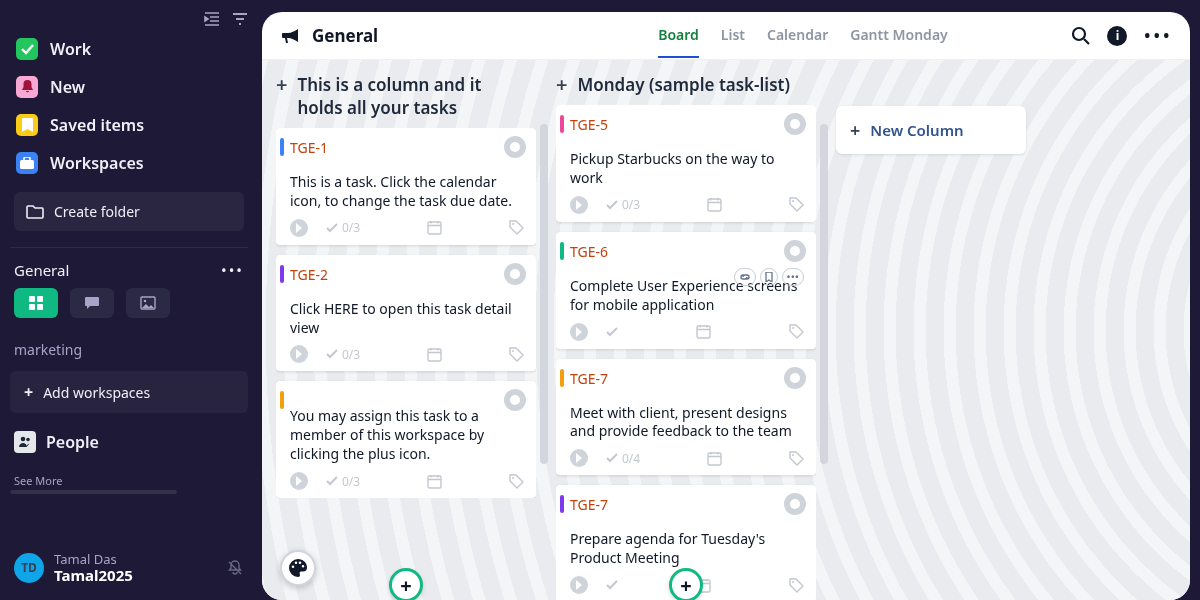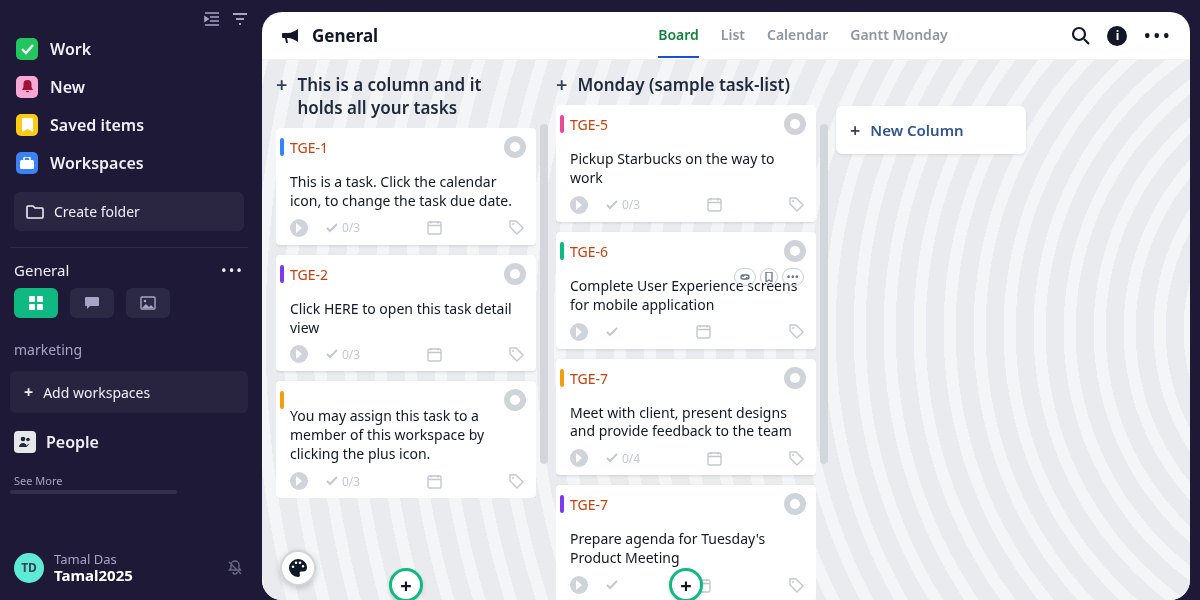--- a/index.html
+++ b/index.html
@@ -28,21 +28,21 @@
   .section-label{display:flex;justify-content:space-between;align-items:center;color:var(--txt-light);font-size:15px;padding:6px 4px;}
   .view-toggles{display:flex;gap:12px;padding:2px 4px;}
   .view-tgl{width:44px;height:30px;border-radius:6px;background:rgba(255,255,255,.07);display:flex;align-items:center;justify-content:center;color:var(--txt-dim);cursor:pointer;}
   .view-tgl.active{background:#10b981;color:#fff;}
   .add-ws{display:flex;align-items:center;gap:10px;background:rgba(255,255,255,.05);border:none;color:var(--txt-light);padding:10px 14px;border-radius:6px;margin:6px 0 12px;cursor:pointer;font-size:14px;}
   .people{display:flex;align-items:flex-start;gap:10px;font-weight:600;font-size:16px;padding:6px 4px;cursor:pointer;}
   .people-ico{width:22px;height:22px;border-radius:4px;background:#e5e7eb;color:#1f2937;display:flex;align-items:center;justify-content:center;}
   .seemore{font-size:11px;color:var(--txt-dim);padding:0 4px;cursor:pointer;margin-top:14px;}
   .hr-thin{height:1px;background:rgba(255,255,255,.08);margin:6px 0;}
   .user-block{margin-top:auto;display:flex;align-items:center;gap:10px;padding:8px 4px;}
-  .avatar{width:30px;height:30px;border-radius:50%;background:#5eead4;color:#374151;display:flex;align-items:center;justify-content:center;font-size:12px;font-weight:700;}
+  .avatar{width:30px;height:30px;border-radius:50%;background:#0ea5e9;color:#374151;display:flex;align-items:center;justify-content:center;font-size:12px;font-weight:700;}
   .user-names{display:flex;flex-direction:column;line-height:1.15;}
   .user-names .n1{font-size:13px;color:var(--txt-dim);}
   .user-names .n2{font-size:15px;font-weight:700;color:#fff;text-align:center;}
   .bell{margin-left:auto;color:#6b6787;}
   
   .main{flex:1;height:600px;display:flex;flex-direction:column;}
   .board-shell{margin:12px 10px 0 4px;background:#fff;border-radius:20px;flex:1;display:flex;flex-direction:column;overflow:hidden;position:relative;}
   
   .topbar{display:flex;align-items:center;height:48px;padding:0 18px;border-bottom:1px solid #eef0f4;}
   .title-wrap{display:flex;align-items:center;gap:10px;}

